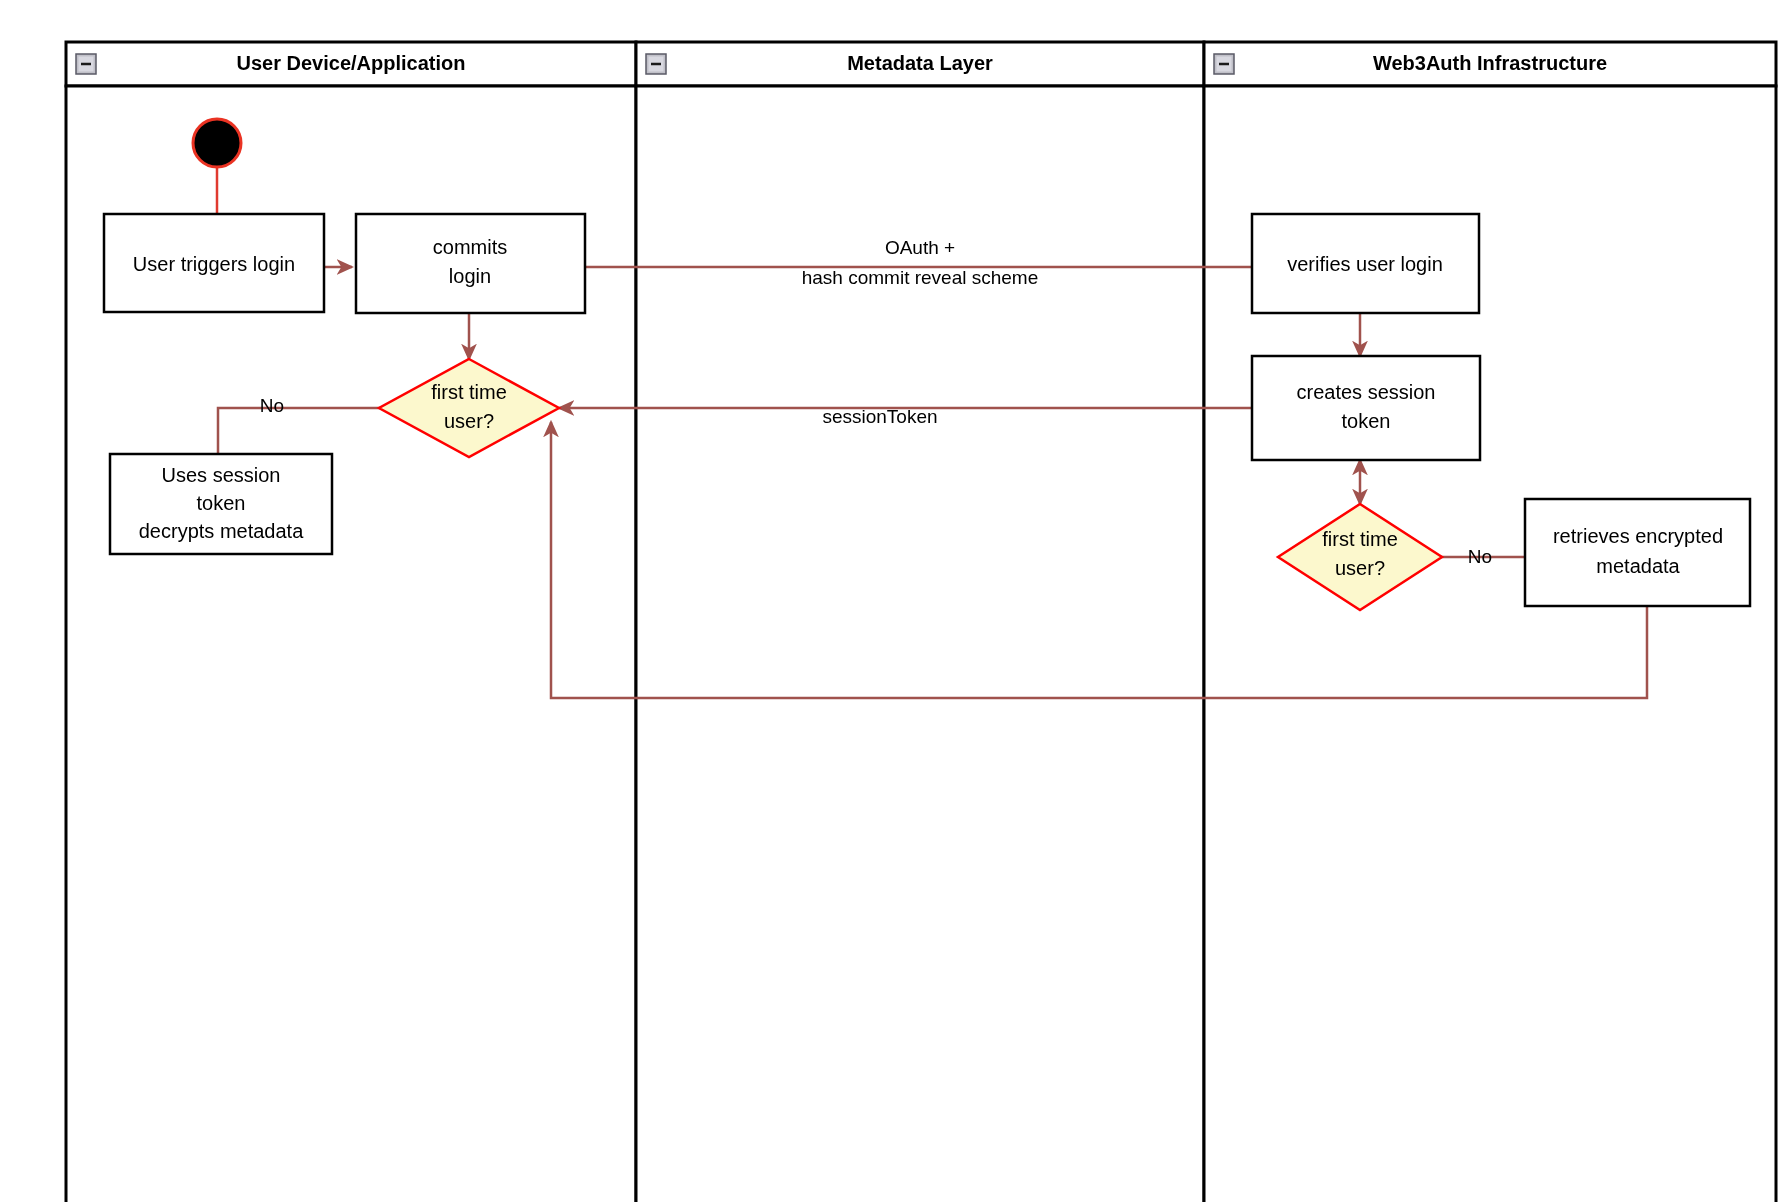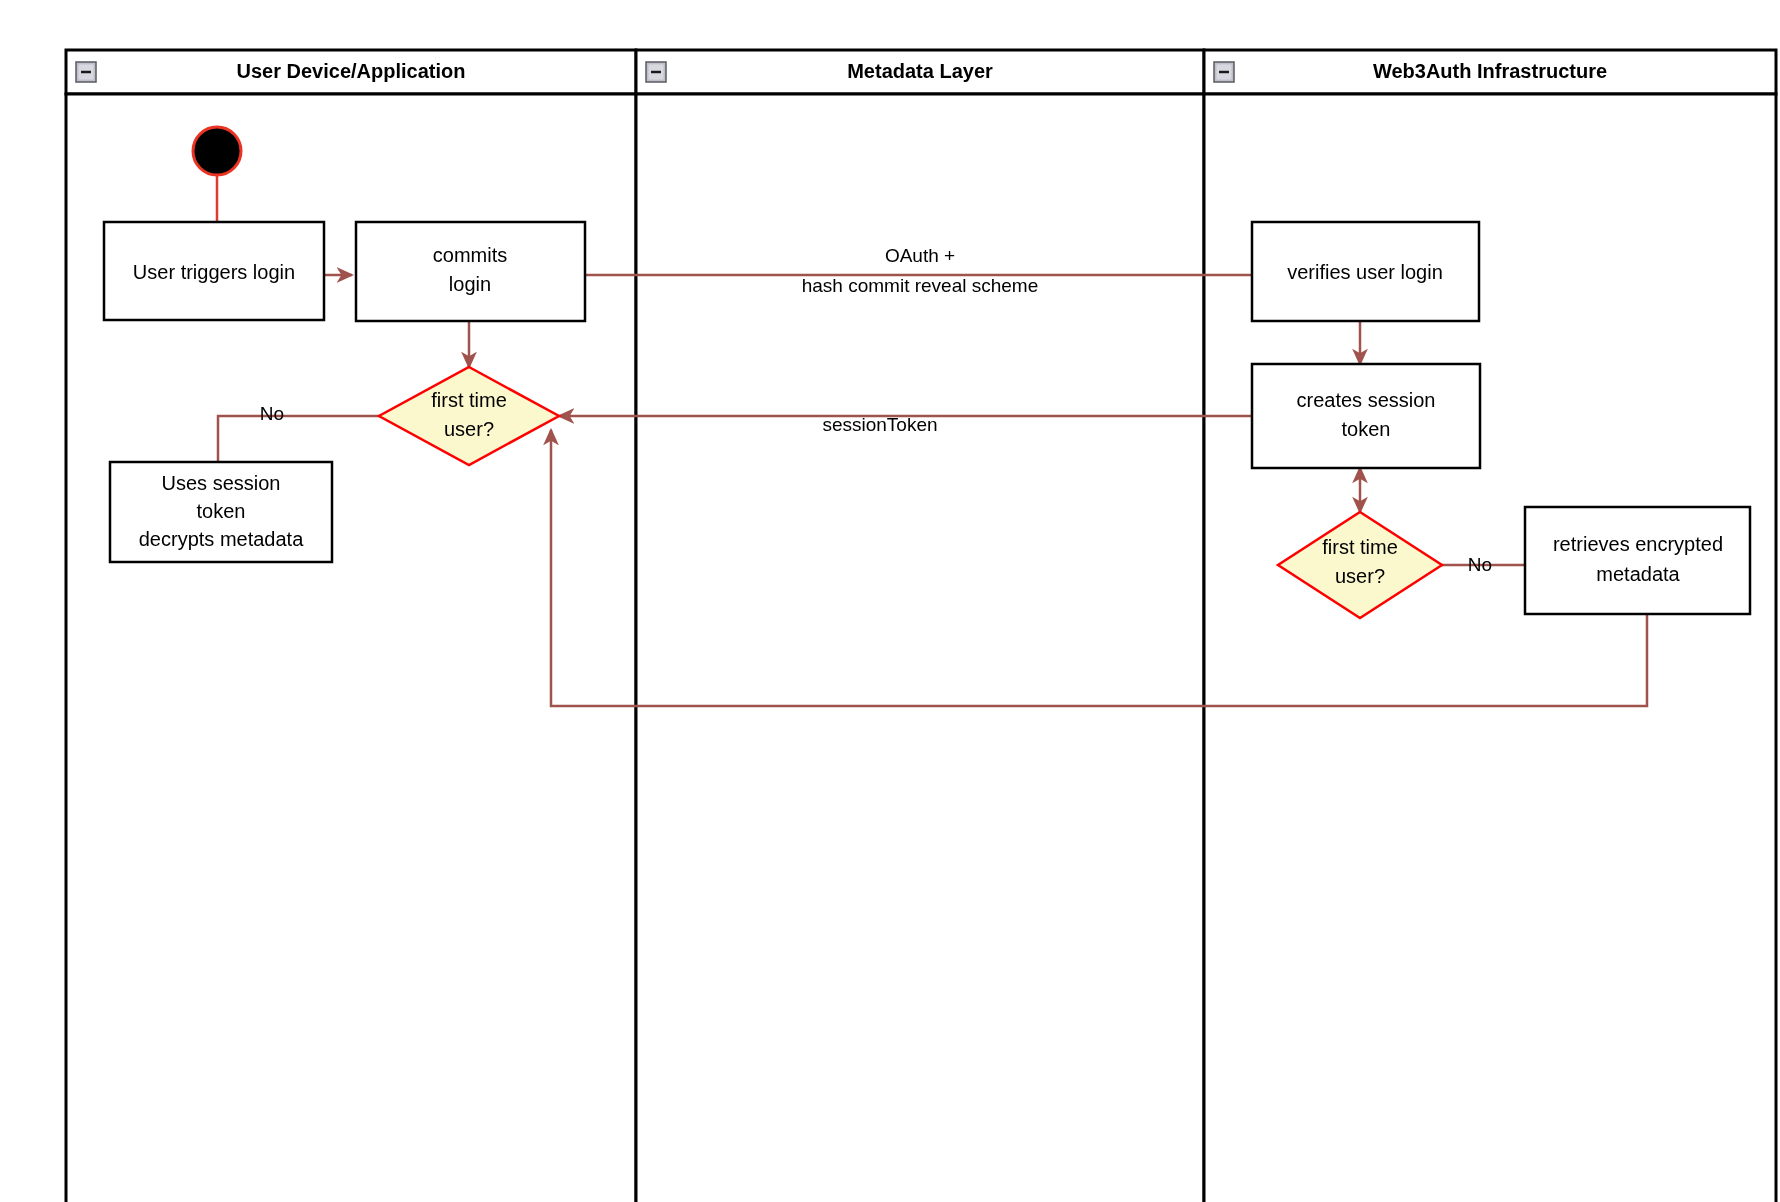--- a/index.html
+++ b/index.html
@@ -10,21 +10,21 @@
   body {
     width: 1780px;
     height: 1202px;
     font-family: "Liberation Sans", sans-serif;
     position: relative;
     overflow: hidden;
   }
   #canvas {
     position: absolute;
     left: 0;
-    top: 12px;
+    top: 4px;
     width: 1780px;
     height: 1003px;
     text-decoration: underline;
   }
   svg#diagram {
     position: absolute;
     left: 0;
     top: 0;
     width: 1780px;
     height: 1202px;

